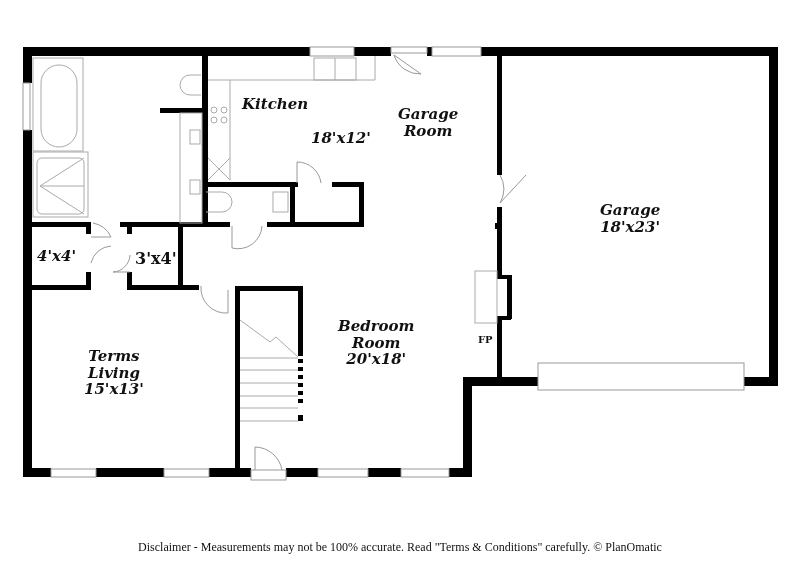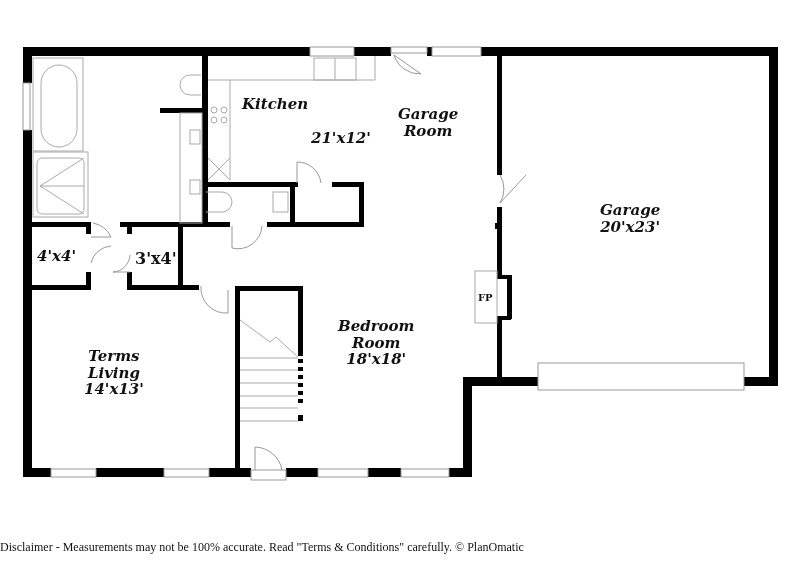--- a/index.html
+++ b/index.html
@@ -2,22 +2,22 @@
 <html><head>
 <meta charset="utf-8">
 <style>
   html, body { margin:0; padding:0; background:#ffffff; }
   body { width:800px; height:582px; position:relative; overflow:hidden; font-family:"DejaVu Serif", serif; }
   #plan { position:absolute; left:0; top:0; width:800px; height:582px; }
   .lbl { position:absolute; text-align:center; font-family:"DejaVu Serif", serif; font-weight:bold; color:#111; line-height:1.1; white-space:nowrap; }
   .lbl span { display:block; }
   .big { font-size:15px;font-style:italic; }
   .small { font-size:16px; }
-  .fp { font-size:10px; }
-  .disclaimer { position:absolute; left:0; width:800px; top:540px; font-family:"Liberation Serif", serif; font-size:12px; color:#111; }
+  .fp { font-size:10px;margin-top:42px; }
+  .disclaimer { position:absolute; left:0; width:800px; top:540px; text-align:center; font-family:"Liberation Serif", serif; font-size:12px; color:#111; }
 </style>
 </head>
 <body>
 
 <svg id="plan" viewBox="0 0 800 582" xmlns="http://www.w3.org/2000/svg">
   <g fill="#000">
 
     <rect x="23" y="47" width="287" height="9"></rect>
     <rect x="354" y="47" width="37" height="9"></rect>
     <rect x="427" y="47" width="5" height="9"></rect>
@@ -149,39 +149,39 @@
     <line x1="240" y1="396" x2="298" y2="396"></line>
     <line x1="240" y1="408" x2="298" y2="408"></line>
     <line x1="240" y1="421" x2="298" y2="421"></line>
   </g>
 </svg>
 
 <div class="lbl big" style="left:242px; top:96px;">
   <span>Kitchen</span>
 </div>
 <div class="lbl big" style="left:311px; top:130px;">
-  <span>21'x12'</span>
+  <span>18'x12'</span>
 </div>
 <div class="lbl big" style="left:398px; top:106px;">
   <span>Garage</span>
   <span>Room</span>
 </div>
 <div class="lbl big" style="left:600px; top:202px;text-align:center;">
   <span>Garage</span>
-  <span>20'x23'</span>
+  <span>18'x23'</span>
 </div>
 <div class="lbl big" style="left:338px; top:318px;">
   <span>Bedroom</span>
   <span>Room</span>
-  <span>18'x18'</span>
+  <span>20'x18'</span>
 </div>
 <div class="lbl big" style="left:84px; top:348px;">
   <span>Terms</span>
   <span>Living</span>
-  <span>14'x13'</span>
+  <span>15'x13'</span>
 </div>
 <div class="lbl big" style="left:37px; top:248px;">
   <span>4'x4'</span>
 </div>
 <div class="lbl small" style="left:135px; top:250px;">
   <span>3'x4'</span>
 </div>
 <div class="lbl fp" style="left:478px; top:292px;">
   <span>FP</span>
 </div>

